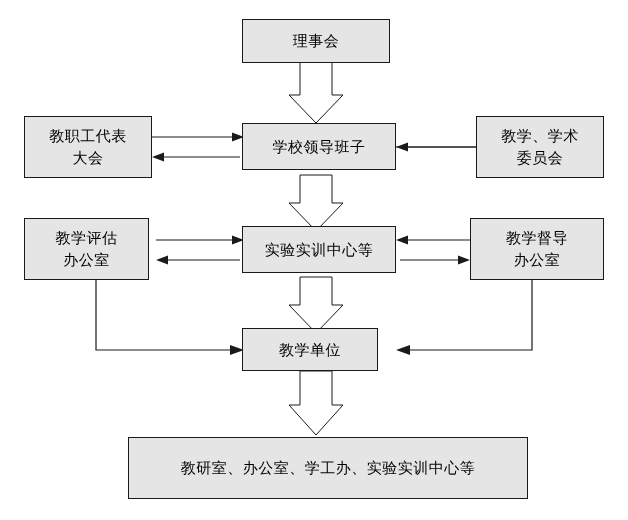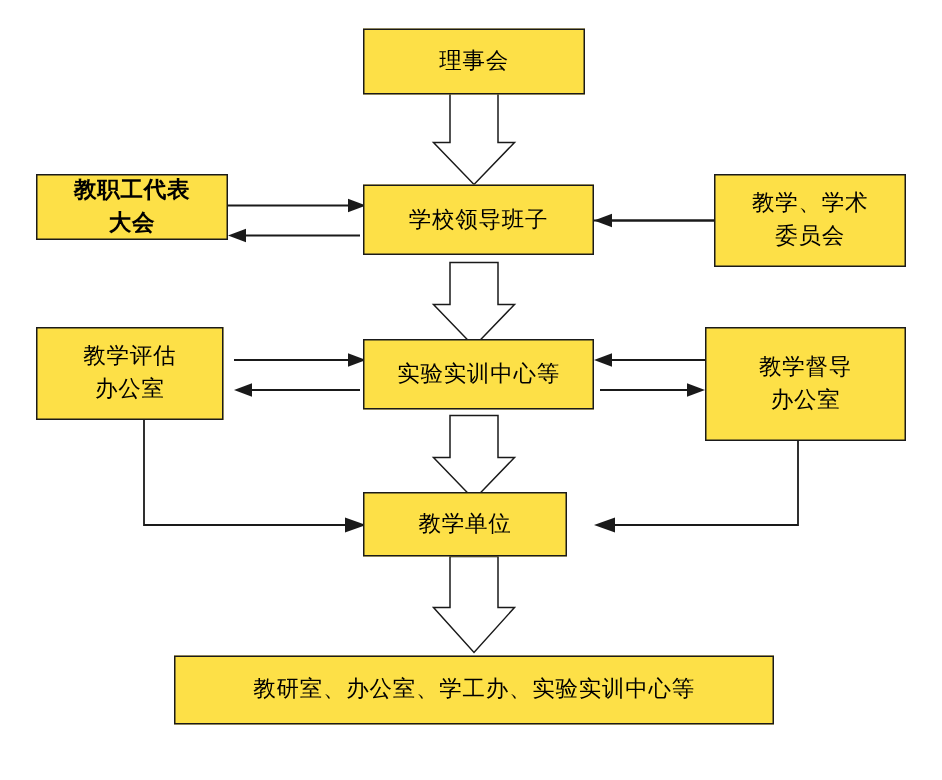--- a/index.html
+++ b/index.html
@@ -14,21 +14,21 @@
     position: relative;
     width: 628px;
     height: 520px;
     background: #ffffff;
     overflow: hidden;
   }
   .node {
     position: absolute;
     box-sizing: border-box;
     border: 1px solid #1a1a1a;
-    background: #fde047;
+    background: #e5e5e5;
     color: #000000;
     display: flex;
     align-items: center;
     justify-content: center;
     text-align: center;
     font-size: 15px;
     line-height: 1.45;
     letter-spacing: 0.5px;
     z-index: 3;
   }
@@ -93,21 +93,21 @@
     <polygon fill="#1a1a1a" points="244,350 230,345 230,355"></polygon>
 
     <path class="thin-line" d="M532,277 L532,350 L408,350"></path>
     <polygon fill="#1a1a1a" points="396,350 410,345 410,355"></polygon>
   </svg>
 
   <div class="node" style="left:242px; top:19px; width:148px; height:44px;">
     <span>理事会</span>
   </div>
 
-  <div class="node" style="left:24px; top:116px; width:128px; height:44px;font-weight:bold;">
+  <div class="node" style="left:24px; top:116px; width:128px; height:62px;">
     <span>教职工代表
 大会</span>
   </div>
 
   <div class="node" style="left:476px; top:116px; width:128px; height:62px;">
     <span>教学、学术
 委员会</span>
   </div>
 
   <div class="node" style="left:242px; top:123px; width:154px; height:47px;">
@@ -116,26 +116,26 @@
 
   <div class="node" style="left:24px; top:218px; width:125px; height:62px;">
     <span>教学评估
 办公室</span>
   </div>
 
   <div class="node" style="left:242px; top:226px; width:154px; height:47px;">
     <span>实验实训中心等</span>
   </div>
 
-  <div class="node" style="left:470px; top:218px; width:134px; height:76px;">
+  <div class="node" style="left:470px; top:218px; width:134px; height:62px;">
     <span>教学督导
 办公室</span>
   </div>
 
   <div class="node" style="left:242px; top:328px; width:136px; height:43px;">
     <span>教学单位</span>
   </div>
 
-  <div class="node" style="left:116px; top:437px; width:400px; height:46px;">
+  <div class="node" style="left:128px; top:437px; width:400px; height:62px;">
     <span>教研室、办公室、学工办、实验实训中心等</span>
   </div>
 
 </div>
 
 </body></html>

